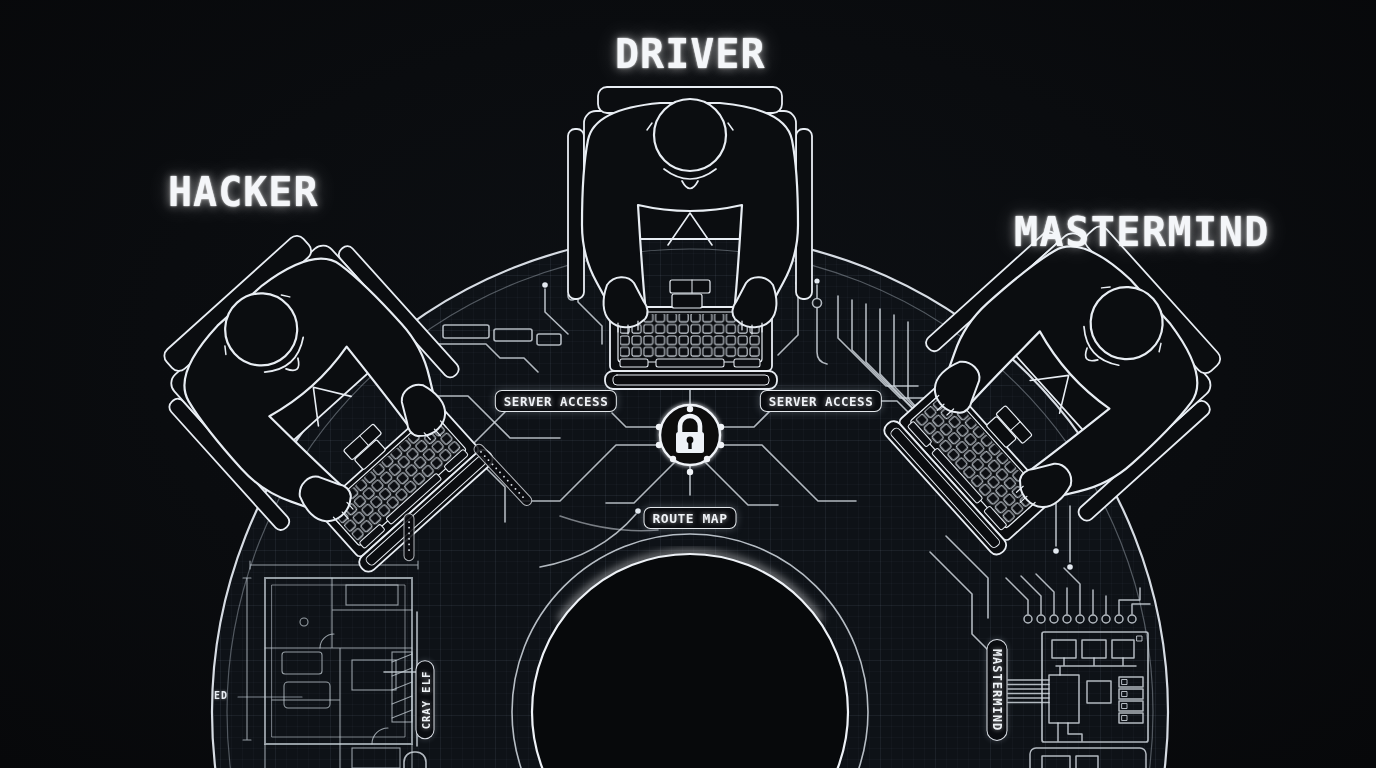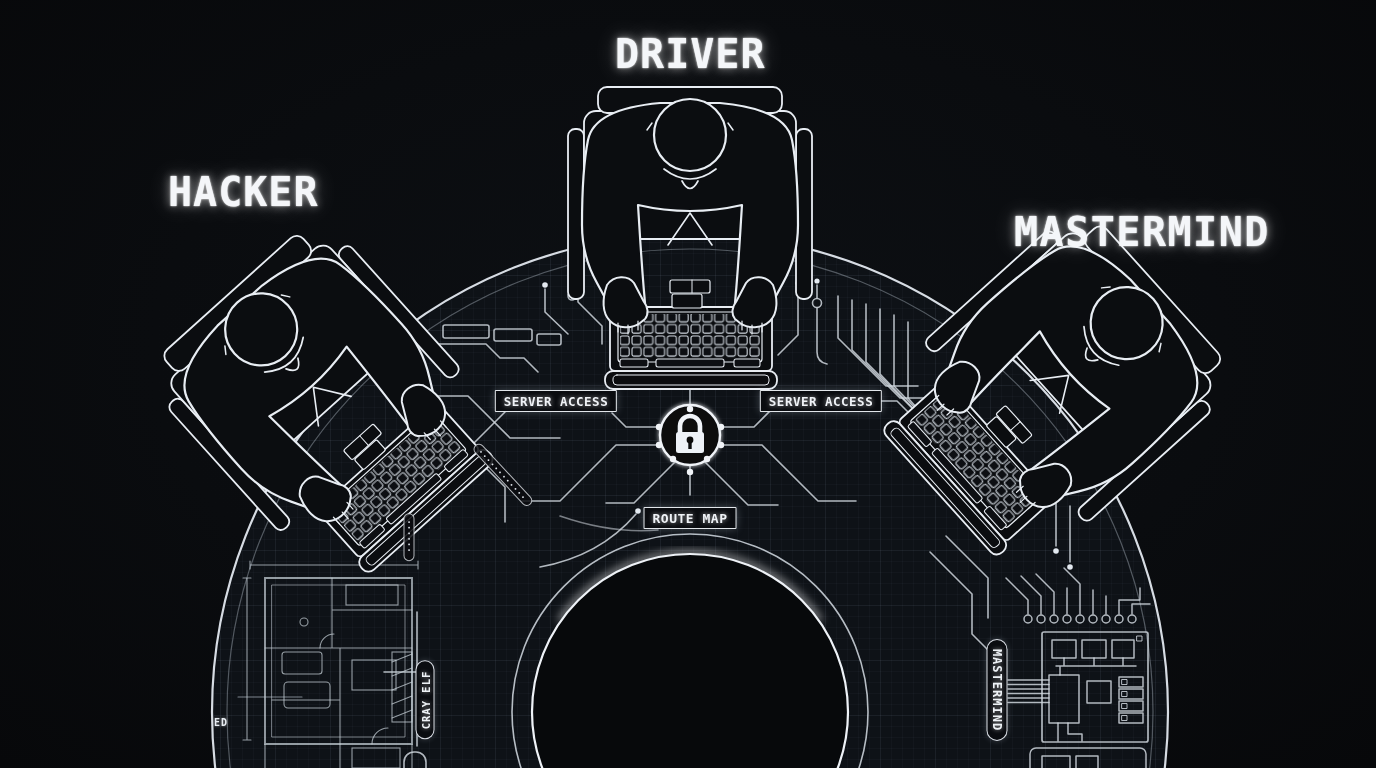--- a/index.html
+++ b/index.html
@@ -4,31 +4,31 @@
 <style>
   html,body{margin:0;padding:0;background:#07080a;}
   #stage{position:relative;width:1376px;height:768px;overflow:hidden;
          background:radial-gradient(ellipse at 50% 46%, #0d1014 0%, #0a0c0f 55%, #07080a 100%);
          font-family:"DejaVu Sans Mono","Liberation Mono",monospace;}
   svg{position:absolute;left:0;top:0;}
   .role{position:absolute;font-weight:700;font-size:40px;line-height:40px;color:#f4f6f9;
         letter-spacing:1px;white-space:nowrap;
         text-shadow:0 0 2px #ffffff,0 0 10px rgba(255,255,255,.55),0 0 24px rgba(255,255,255,.28);}
   .boxlabel{position:absolute;transform:translate(-50%,-50%);border:1.7px solid rgba(238,242,247,.95);
-        border-radius:1px;background:#0a0c10;padding:3px 8px 2px;font-weight:700;font-size:12.5px;
+        border-radius:7px;background:#0a0c10;padding:3px 8px 2px;font-weight:700;font-size:12.5px;
         color:#f0f3f7;letter-spacing:.5px;white-space:nowrap;
         text-shadow:0 0 5px rgba(255,255,255,.6);box-shadow:0 0 8px rgba(225,238,255,.25);}
   .vlabel{position:absolute;border:1.5px solid rgba(236,240,246,.92);border-radius:11px;background:#0a0c10;
         padding:3px 9px 2px;font-weight:700;color:#eef2f6;letter-spacing:1px;white-space:nowrap;
         text-shadow:0 0 4px rgba(255,255,255,.55);box-shadow:0 0 6px rgba(225,238,255,.2);}
   .micro{position:absolute;border:1px solid rgba(233,237,243,.75);border-radius:6px;
         background:rgba(10,12,15,.85);color:#dfe5ec;font-size:6px;line-height:7px;
         padding:1px 6px;letter-spacing:2px;white-space:nowrap;}
   .callout{position:absolute;font-weight:700;font-size:10px;color:#e8edf3;letter-spacing:1px;
-        text-shadow:0 0 3px rgba(255,255,255,.5);margin-top:27px;}
+        text-shadow:0 0 3px rgba(255,255,255,.5);}
 </style>
 </head>
 <body>
 
 <div id="stage">
 
 <svg width="1376" height="768" viewBox="0 0 1376 768">
   <defs>
     <clipPath id="tableClip">
           <circle cx="690" cy="712" r="474"></circle>

